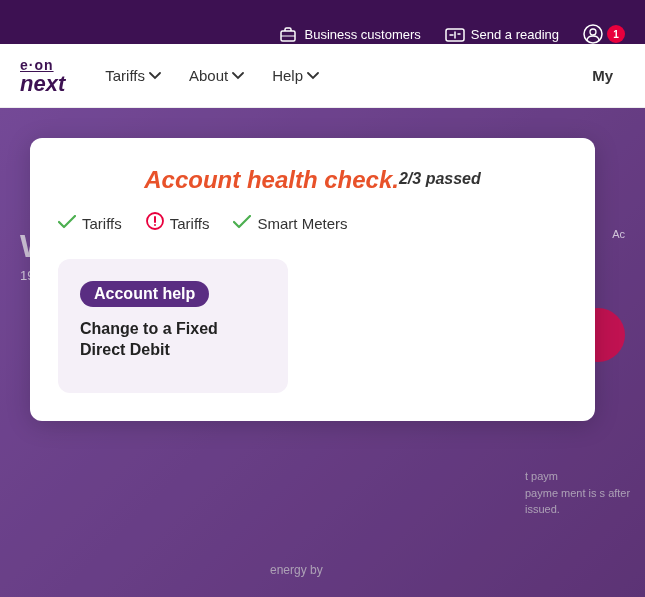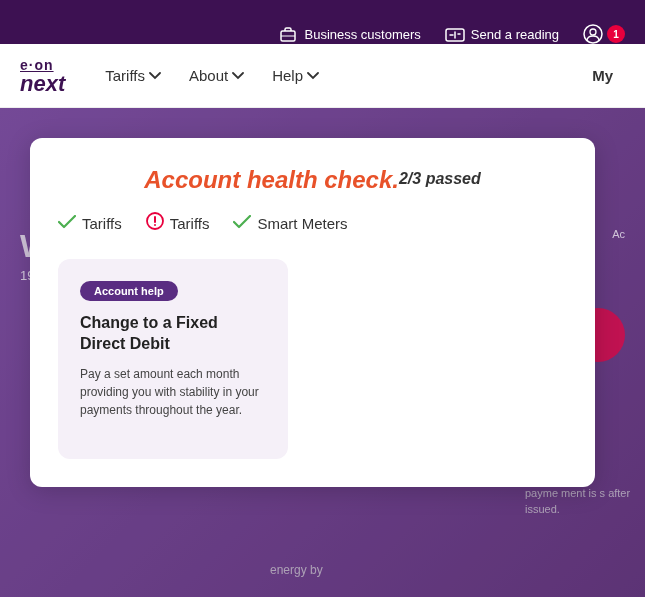--- a/index.html
+++ b/index.html
@@ -252,21 +252,21 @@
       background: #f5f0f8;
       border-radius: 12px;
       padding: 22px 22px 22px 22px;
       width: 230px;
     }
     .card-tag {
       background: #5a2d82;
       color: white;
       border-radius: 20px;
       padding: 4px 14px;
-      font-size: 11px;
+      font-size: 16px;
       font-weight: 600;
       display: inline-block;
       margin-bottom: 12px;
     }
     .card-title {
       font-size: 16px;
       font-weight: 800;
       color: #222;
       margin-bottom: 10px;
       line-height: 1.3;
@@ -398,16 +398,15 @@
               <path d="M1 7l5 5L17 1" stroke="#4caf50" stroke-width="2.2" stroke-linecap="round" stroke-linejoin="round"></path>
             </svg>
         </span>
         <span>Smart Meters</span>
       </div>
     </div>
 
     <div class="info-card">
       <div class="card-tag">Account help</div>
       <div class="card-title">Change to a Fixed Direct Debit</div>
-      <div class="card-desc">Pay a set amount each month providing you with stability in your payments throughout the year.</div>
     </div>
   </div>
 </div>
 
 </body></html>

